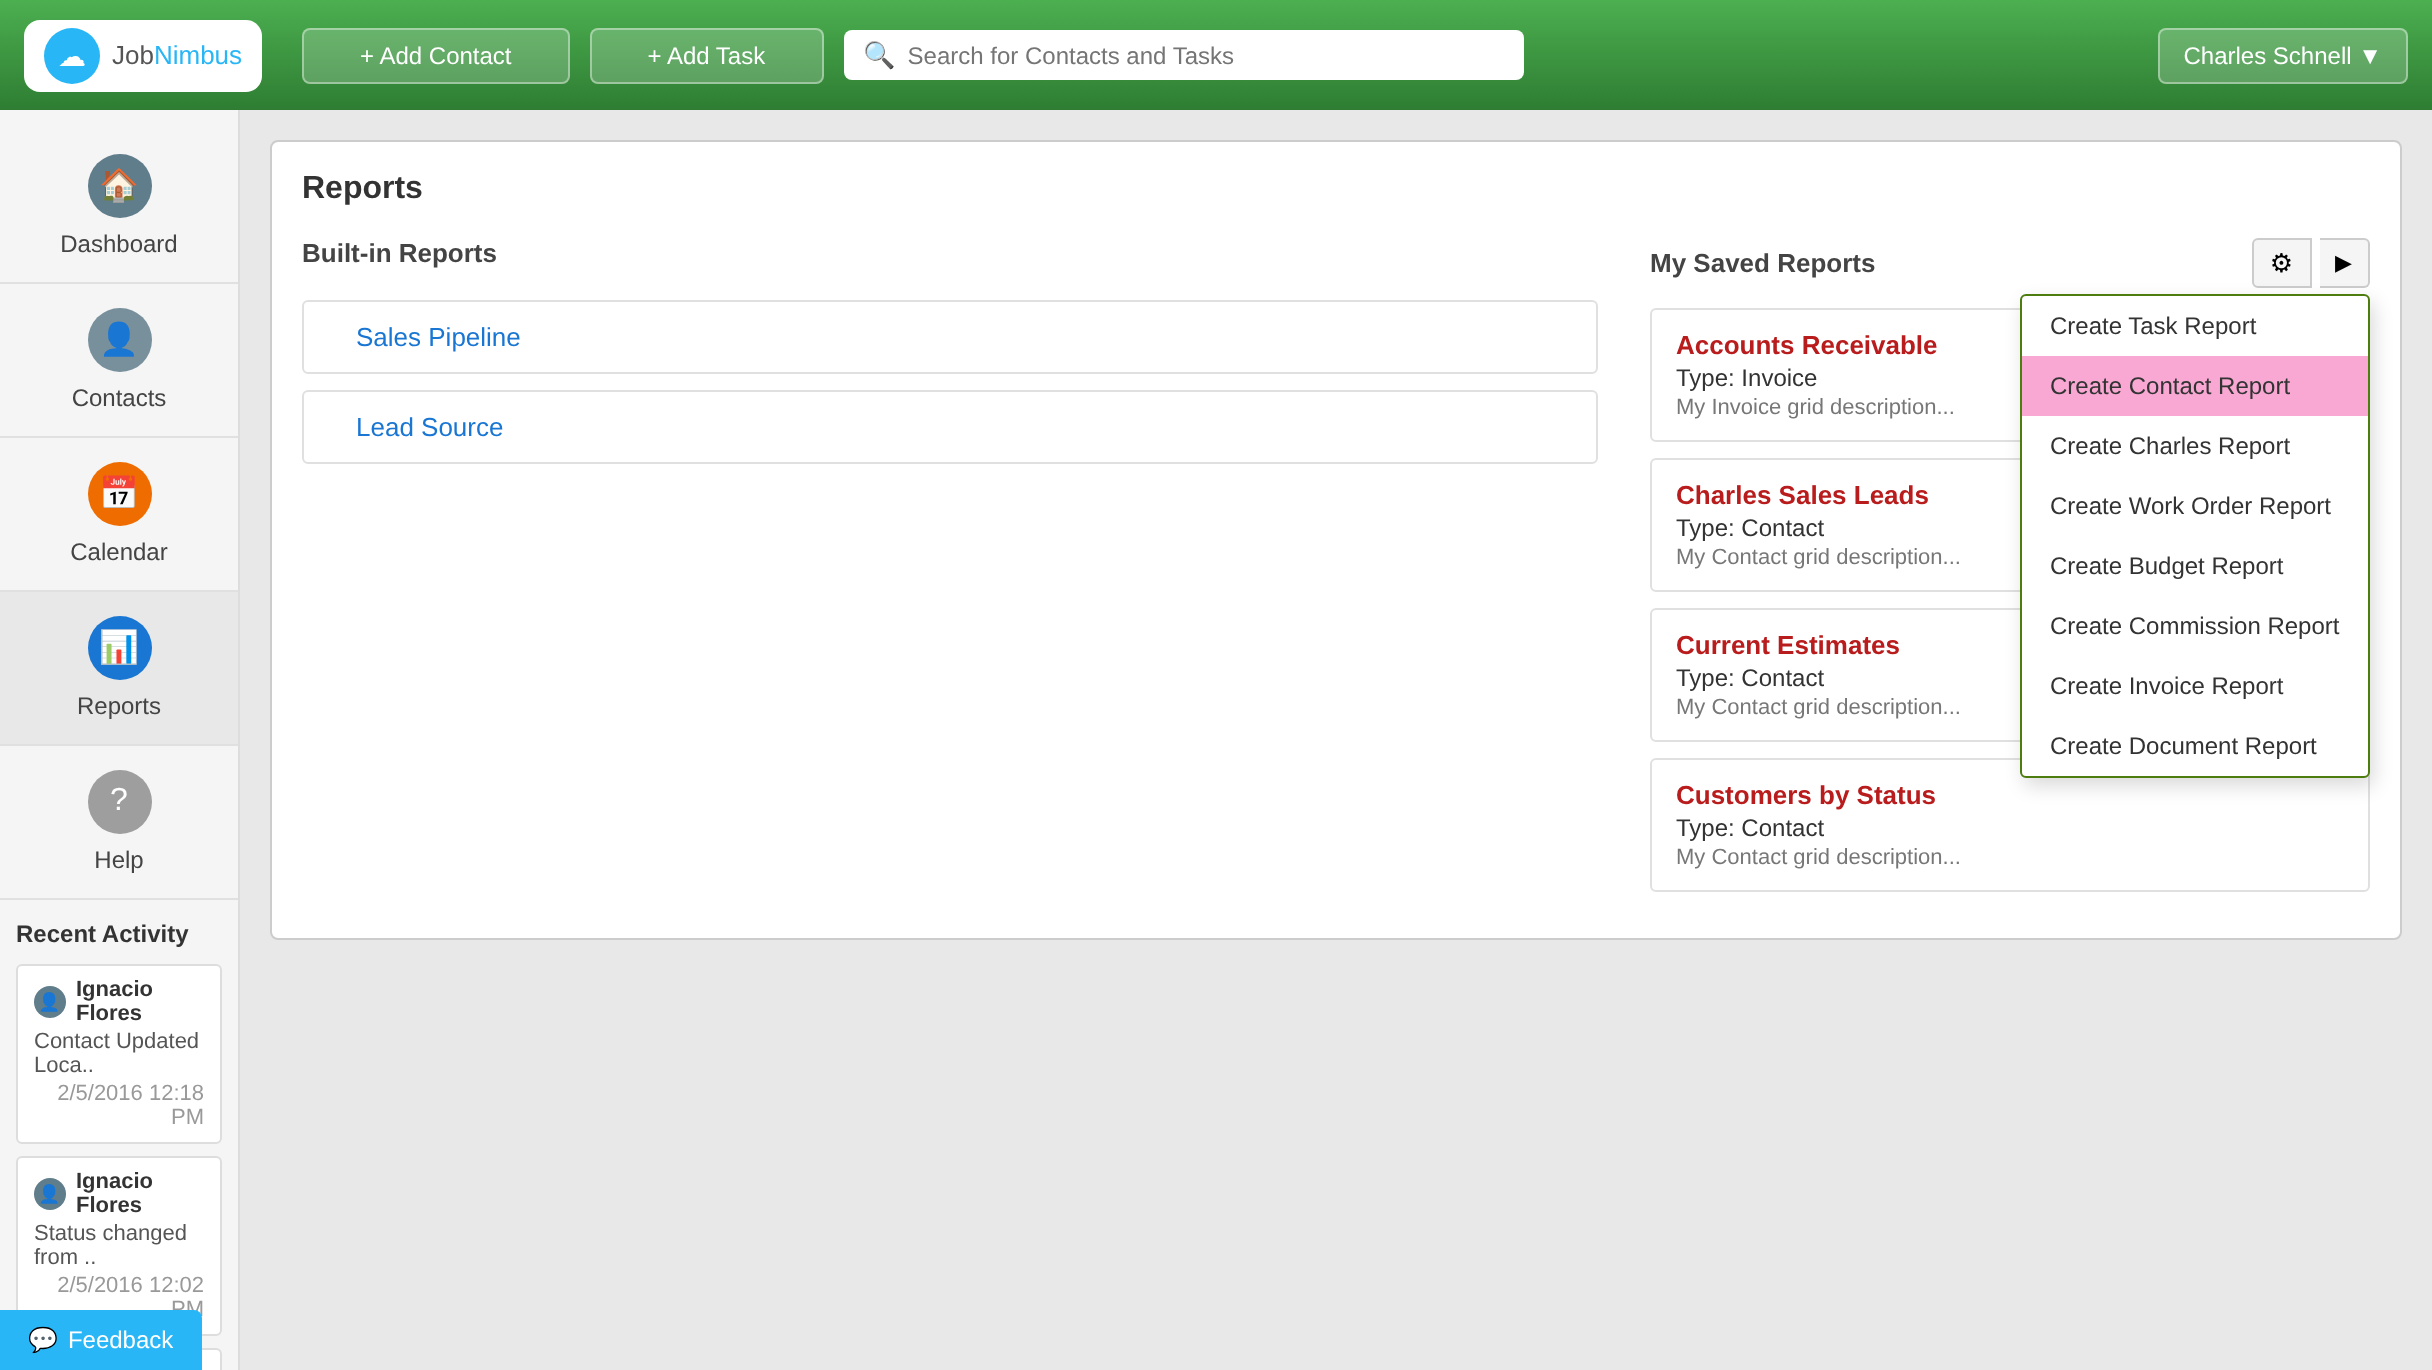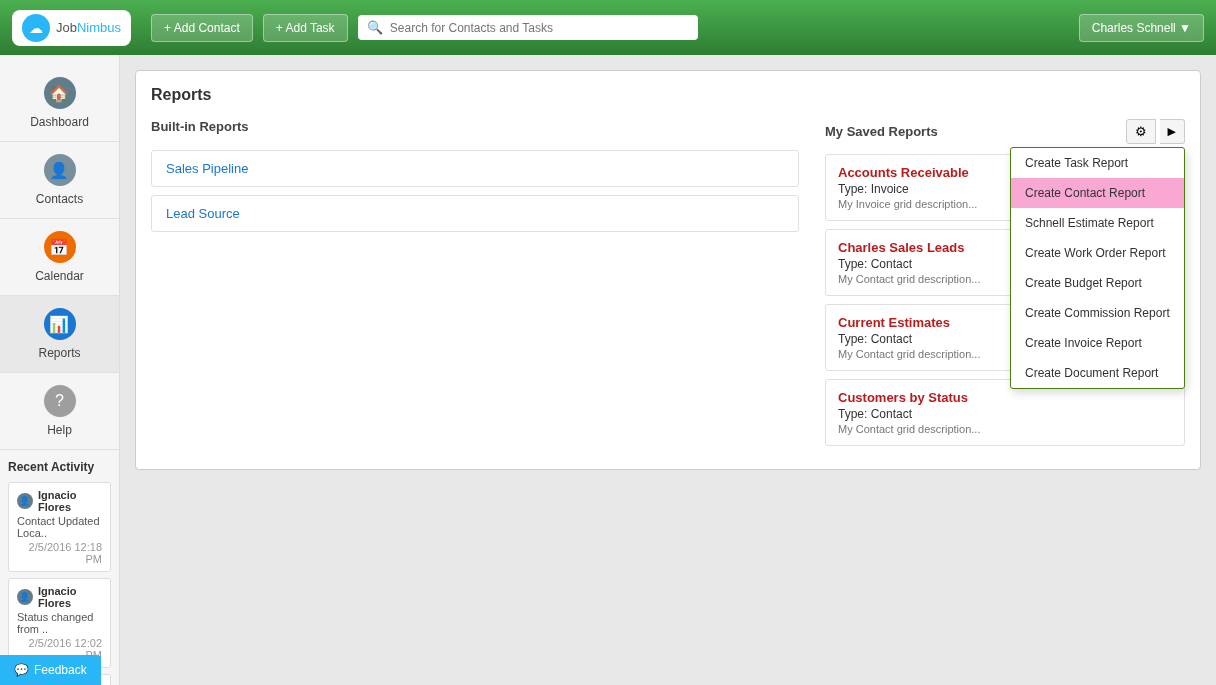--- a/index.html
+++ b/index.html
@@ -33,21 +33,21 @@
       align-items: center;
       justify-content: center;
       margin-right: 6px;
       color: white;
       font-size: 14px;
     }
     .header-btn {
       background: rgba(255,255,255,0.2);
       border: 1px solid rgba(255,255,255,0.4);
       color: white;
-      padding: 6px 12px;
+      padding: 6px 28px;
       border-radius: 4px;
       cursor: pointer;
       font-size: 12px;
       display: flex;
       align-items: center;
       gap: 4px;
     }
     .search-container {
       display: flex;
       align-items: center;
@@ -213,20 +213,21 @@
       border: 1px solid #e0e0e0;
       border-radius: 3px;
       padding: 10px 14px;
       margin-bottom: 8px;
       cursor: pointer;
     }
     .report-item a {
       color: #1976d2;
       text-decoration: none;
       font-size: 13px;
+      margin-left: 12px;
     }
 
     
     .saved-section {
       width: 360px;
     }
     .saved-header {
       display: flex;
       align-items: center;
       justify-content: space-between;
@@ -417,21 +418,21 @@
         <div class="saved-section">
           <div class="saved-header">
             <div class="saved-title">My Saved Reports</div>
             <div class="saved-controls">
               <button class="gear-btn">⚙</button>
               <button class="arrow-btn">▶</button>
 
               <div class="dropdown-menu" id="dropdown-menu">
                   <div class="dropdown-item">Create Task Report</div>
                   <div class="dropdown-item highlighted">Create Contact Report</div>
-                  <div class="dropdown-item">Schnell Estimate Report</div>
+                  <div class="dropdown-item">Create Charles Report</div>
                   <div class="dropdown-item">Create Work Order Report</div>
                   <div class="dropdown-item">Create Budget Report</div>
                   <div class="dropdown-item">Create Commission Report</div>
                   <div class="dropdown-item">Create Invoice Report</div>
                   <div class="dropdown-item">Create Document Report</div>
                 </div>
             </div>
           </div>
           <div id="saved-reports-list">
               <div class="saved-report-card">

